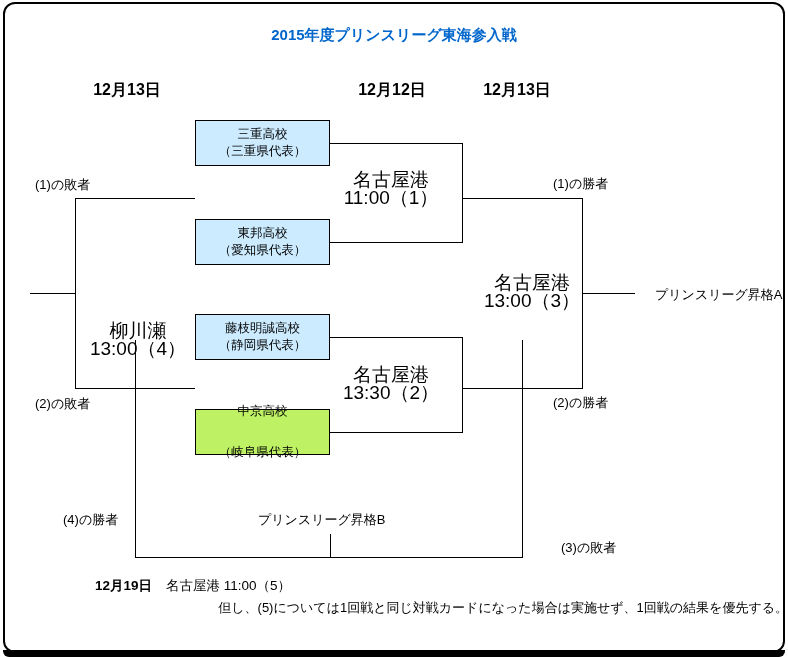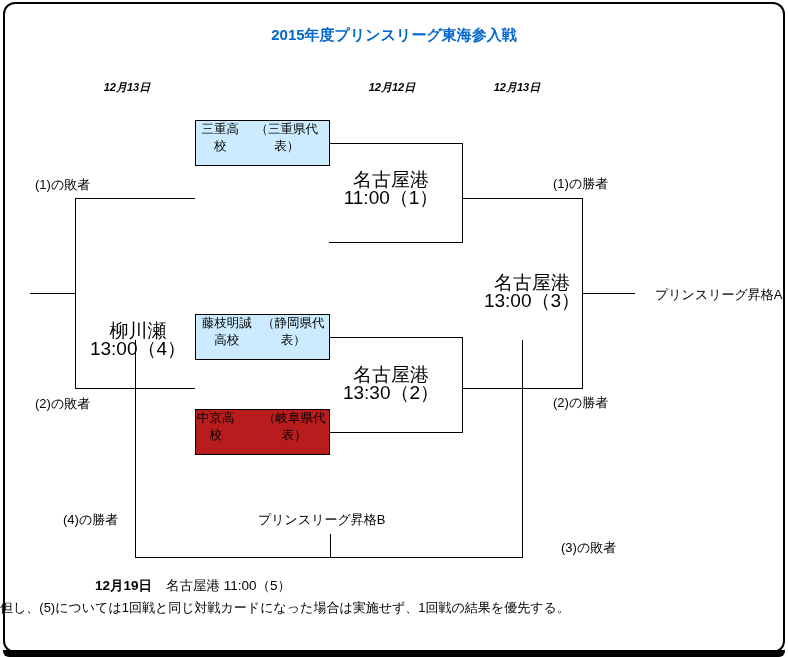--- a/index.html
+++ b/index.html
@@ -19,69 +19,73 @@
   .bottom-bar{
     position:absolute;left:3px;right:3px;bottom:0;height:7px;
     background:#000;border-radius:0 0 6px 6px;
   }
   .title{
     position:absolute;left:0;top:26px;width:100%;
     text-align:center;font-size:15px;font-weight:bold;
   }
   .date-header{
     position:absolute;top:80px;width:110px;text-align:center;
-    font-size:11px;font-weight:bold;font-style:italic;
+    font-size:16px;font-weight:bold;
   }
   .team-box{
     position:absolute;left:195px;width:133px;height:44px;
     border:1px solid #000;
-    display:flex;flex-direction:row;align-items:flex-start;justify-content:center;
+    display:flex;flex-direction:column;align-items:center;justify-content:center;
     font-size:12.5px;line-height:17px;text-align:center;font-family:Liberation Serif, serif;
   }
   .hline{position:absolute;height:1px;background:#000;}
   .vline{position:absolute;width:1px;background:#000;}
   .match-label{
     position:absolute;text-align:center;font-size:19px;line-height:18px;
   }
   .side-label{
     position:absolute;font-size:13px;white-space:nowrap;
   }
   .final-line{
     position:absolute;left:95px;top:577px;width:440px;
     text-align:left;font-size:13.5px;white-space:nowrap;
   }
   .final-line .fdate{font-weight:bold;margin-right:14px;}
   .note{
     position:absolute;left:0;top:599px;width:100%;
-    text-align:left;font-size:13px;white-space:nowrap;
+    text-align:right;font-size:13px;white-space:nowrap;
   }
 </style>
 </head>
 <body>
 
 <div class="stage">
 
   <div class="page-border"></div>
   <div class="bottom-bar"></div>
 
   <div class="title" style="color: rgb(0, 102, 204);">2015年度プリンスリーグ東海参入戦</div>
 
   <div class="date-header" style="left:72px;">12月13日</div>
   <div class="date-header" style="left:337px;">12月12日</div>
   <div class="date-header" style="left:462px;">12月13日</div>
 
   <div class="team-box" style="top: 120px; background: rgb(204, 235, 255);">
     <span>三重高校</span>
     <span>（三重県代表）</span>
   </div>
+  <div class="team-box" style="top: 219px; background: rgb(204, 235, 255);">
+    <span>東邦高校</span>
+    <span>（愛知県代表）</span>
+  </div>
   <div class="team-box" style="top: 314px; background: rgb(204, 235, 255);">
     <span>藤枝明誠高校</span>
     <span>（静岡県代表）</span>
   </div>
-  <div class="team-box" style="top: 409px; background: #b91c1c; gap: 24px;">
+  <div class="team-box" style="top: 409px; background: #bef264; gap: 24px;">
     <span>中京高校</span>
     <span>（岐阜県代表）</span>
   </div>
 
   <div class="hline" style="left:329px;top:143px;width:133px;"></div>
   <div class="hline" style="left:329px;top:242px;width:133px;"></div>
   <div class="vline" style="left:462px;top:143px;height:100px;"></div>
   <div class="hline" style="left:462px;top:198px;width:120px;"></div>
 
   <div class="hline" style="left:329px;top:337px;width:133px;"></div>

